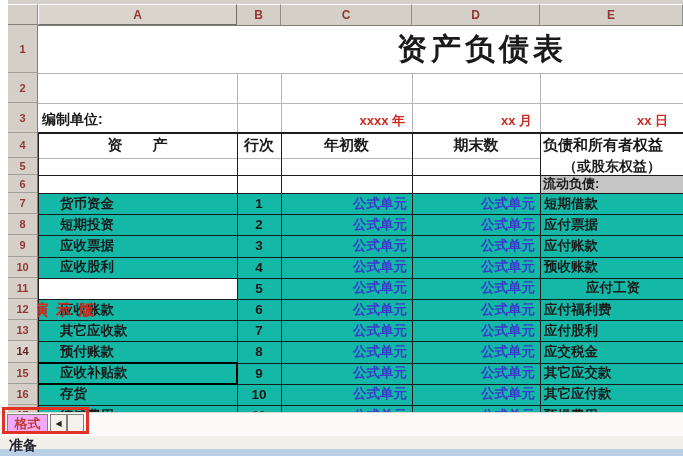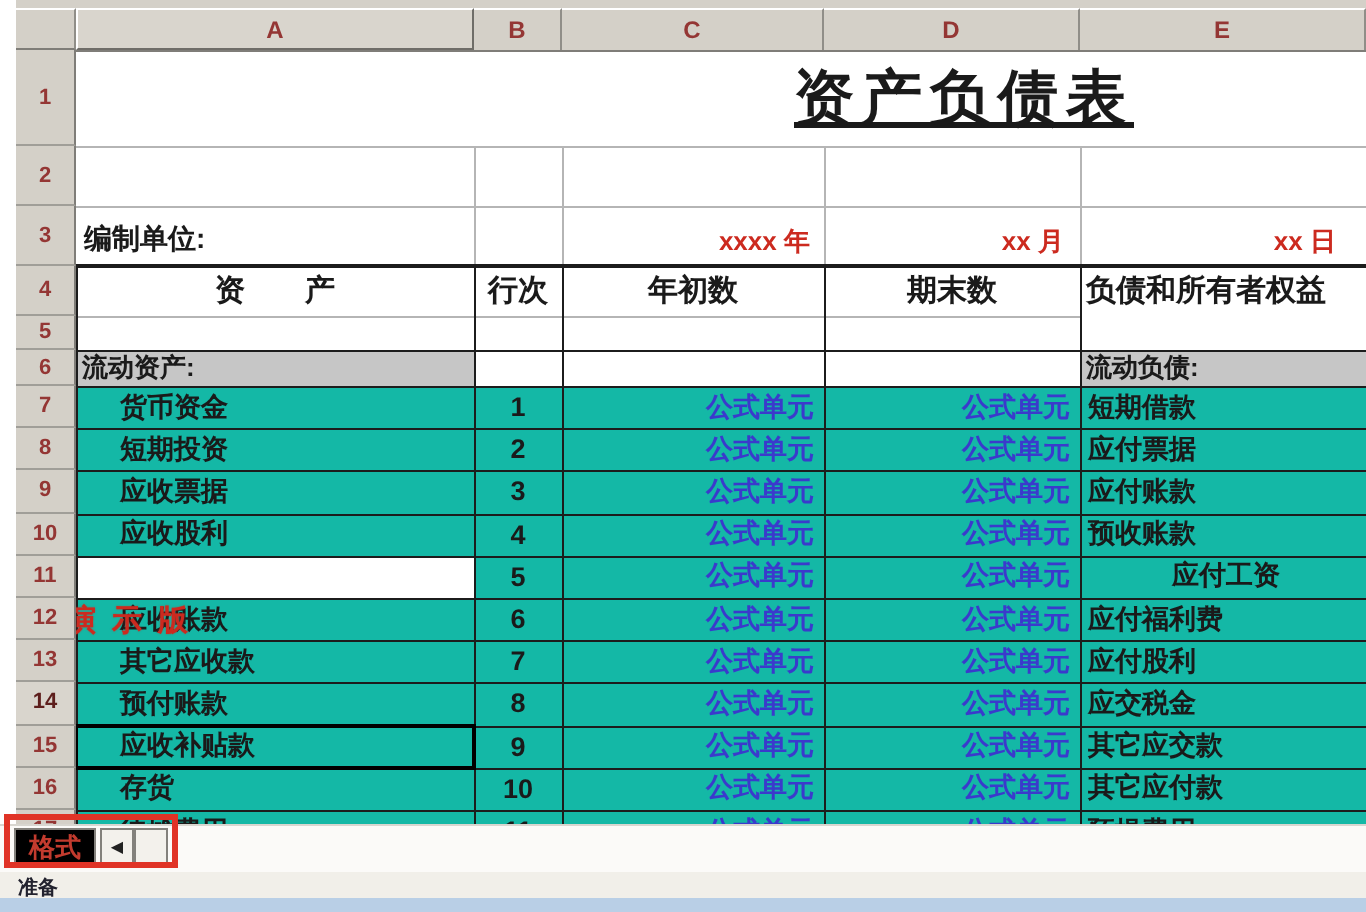--- a/index.html
+++ b/index.html
@@ -3,21 +3,21 @@
 <meta charset="utf-8">
 <style>
   html,body{margin:0;padding:0;}
   .screen{position:relative;width:683px;height:456px;background:#ffffff;overflow:hidden;
           font-family:"Liberation Sans","DejaVu Sans",sans-serif;color:#1a1a1a;}
   .abs{position:absolute;}
   
   .left-strip{left:0;top:0;width:8px;height:456px;background:#b9cfe6;border-right:1px solid #9ab6d4;}
   .bottom-strip{left:0;top:449px;width:683px;height:7px;background:#b9cfe6;z-index:40;}
   .statusbar{left:0;top:436px;width:683px;height:13px;background:#f1efe9;z-index:30;}
-  .status-text{left:9px;top:437px;font-size:10px;font-weight:bold;color:#22222e;z-index:41;}
+  .status-text{left:9px;top:437px;font-size:14px;font-weight:bold;color:#22222e;z-index:41;}
   
   .sheet{left:0;top:0;width:683px;height:412px;overflow:hidden;background:#ffffff;}
   .colheaders{left:8px;top:0;width:675px;height:25px;background:#d4d0c8;border-bottom:1px solid #7f7d78;}
   .colhdr{position:absolute;top:4px;height:21px;background:#d4d0c8;color:#943634;font-size:12px;font-weight:bold;
           text-align:center;line-height:21px;border-right:1px solid #908e88;border-top:1px solid #fff;box-sizing:border-box;}
   .colhdr.active{background:#d9d5cd;border:1px solid;border-color:#ffffff #6f6d68 #6f6d68 #ffffff;}
   .corner{left:8px;top:4px;width:30px;height:21px;background:#d4d0c8;border-right:1px solid #908e88;
           border-bottom:1px solid #7f7d78;border-top:1px solid #fff;box-sizing:border-box;z-index:6;}
   .rowhdr{position:absolute;left:8px;width:30px;background:#d4d0c8;color:#943634;font-size:11px;font-weight:bold;
           display:flex;align-items:center;justify-content:center;border-right:1px solid #7f7d78;
@@ -25,41 +25,41 @@
   .rowhdr.active{color:#5e1f1d;background:#d9d5cd;}
   
   .gl-h{background:#b5b5b5;height:1px;z-index:1;}
   .gl-v{background:#b5b5b5;width:1px;z-index:1;}
   
   .tl-h{background:#1c1c1c;height:1px;z-index:3;}
   .tl-v{background:#1c1c1c;width:1px;z-index:3;}
   .tl-top{background:#1c1c1c;height:2px;z-index:3;}
   
   .title{left:281px;top:25px;width:402px;height:48px;display:flex;align-items:center;justify-content:center;
-         font-family:"Liberation Serif","DejaVu Serif",serif;font-size:30px;font-weight:bold;letter-spacing:4px;z-index:2;text-decoration:underline;}
+         font-family:"Liberation Serif","DejaVu Serif",serif;font-size:30px;font-weight:bold;letter-spacing:4px;z-index:2;}
   .prep-label{left:42px;top:103px;width:190px;height:30px;line-height:32px;font-size:14px;font-weight:bold;z-index:2;}
   .red-date{position:absolute;top:103px;height:30px;line-height:36px;font-size:13px;font-weight:bold;
             color:#cc2a1f;text-align:right;box-sizing:border-box;z-index:2;}
   .th{position:absolute;display:flex;align-items:center;justify-content:center;font-size:15px;font-weight:bold;
       white-space:pre;z-index:2;box-sizing:border-box;}
   .section-cell{position:absolute;background:#c6c6c6;font-size:13px;font-weight:bold;display:flex;align-items:center;
                 padding-left:3px;box-sizing:border-box;z-index:2;}
   .cell{position:absolute;font-size:13.5px;font-weight:bold;display:flex;align-items:center;box-sizing:border-box;
         white-space:nowrap;z-index:2;background:#14b8a6;}
   .c-asset{padding-left:22px;}
   .c-line{justify-content:center;}
   .c-formula{justify-content:flex-end;padding-right:5px;color:#3a3acc;}
   .c-liab{padding-left:4px;}
   .row-sep{position:absolute;left:38px;width:645px;height:1px;background:#1c1c1c;z-index:3;}
   .selection{left:37px;top:362px;width:201px;height:23px;border:2px solid #000;box-sizing:border-box;z-index:5;background:transparent;}
   .watermark{left:33px;top:301px;font-size:15px;font-weight:bold;color:#cc2a1f;letter-spacing:8px;z-index:5;
              text-shadow:0 0 1px rgba(204,42,31,.6);}
   
   .tabstrip{left:0;top:412px;width:683px;height:24px;background:#fbfaf8;border-top:1px solid #d8d6d0;z-index:20;}
-  .sheet-tab{left:7px;top:414px;width:41px;height:19px;background:#000000;border:1px solid #83817c;box-sizing:border-box;
+  .sheet-tab{left:7px;top:414px;width:41px;height:19px;background:#f0abfc;border:1px solid #83817c;box-sizing:border-box;
              display:flex;align-items:center;justify-content:center;font-size:13px;font-weight:bold;color:#c23b2e;z-index:21;}
   .tab-btn{top:414px;width:17px;height:19px;background:#f3f1ec;border:1px solid #83817c;box-sizing:border-box;
            display:flex;align-items:center;justify-content:center;font-size:8px;color:#222;z-index:21;}
   .annotation{left:2px;top:407px;width:87px;height:27px;border:3px solid #e03326;box-sizing:border-box;z-index:50;background:transparent;}
 </style>
 </head>
 <body>
 
 <div class="screen">
 
@@ -110,22 +110,22 @@
     <div class="abs prep-label">编制单位:</div>
     <div class="red-date" style="left:281px;width:124px;">xxxx 年</div>
     <div class="red-date" style="left:412px;width:120px;">xx 月</div>
     <div class="red-date" style="left:540px;width:128px;">xx 日</div>
 
     <div class="th" style="left:38px;top:133px;width:199px;height:25px;">资　　产</div>
     <div class="th" style="left:237px;top:133px;width:44px;height:25px;">行次</div>
     <div class="th" style="left:281px;top:133px;width:131px;height:25px;">年初数</div>
     <div class="th" style="left:412px;top:133px;width:128px;height:25px;">期末数</div>
     <div class="th" style="left:543px;top:133px;width:160px;height:25px;justify-content:flex-start;font-size:15px;">负债和所有者权益</div>
-
-    <div class="section-cell" style="left:38px;top:175px;width:199px;height:18px;">流动资产:</div>
+    <div class="th" style="left:543px;top:158px;width:138px;height:17px;font-size:14px;">（或股东权益）</div>
+
     <div class="section-cell" style="left:540px;top:175px;width:143px;height:18px;">流动负债:</div>
 
     <div id="datarows">
         <div class="cell c-asset" style="left: 38px; top: 193px; width: 199px; height: 21.2px;">货币资金</div>
         <div class="cell c-line" style="left: 237px; top: 193px; width: 44px; height: 21.2px;">1</div>
         <div class="cell c-formula" style="left: 281px; top: 193px; width: 131px; height: 21.2px;">公式单元</div>
         <div class="cell c-formula" style="left: 412px; top: 193px; width: 128px; height: 21.2px;">公式单元</div>
         <div class="cell c-liab" style="left: 540px; top: 193px; width: 143px; height: 21.2px;">短期借款</div>
         <div class="row-sep" style="top: 214.2px;"></div>
         <div class="cell c-asset" style="left: 38px; top: 214.2px; width: 199px; height: 21.2px;">短期投资</div>

